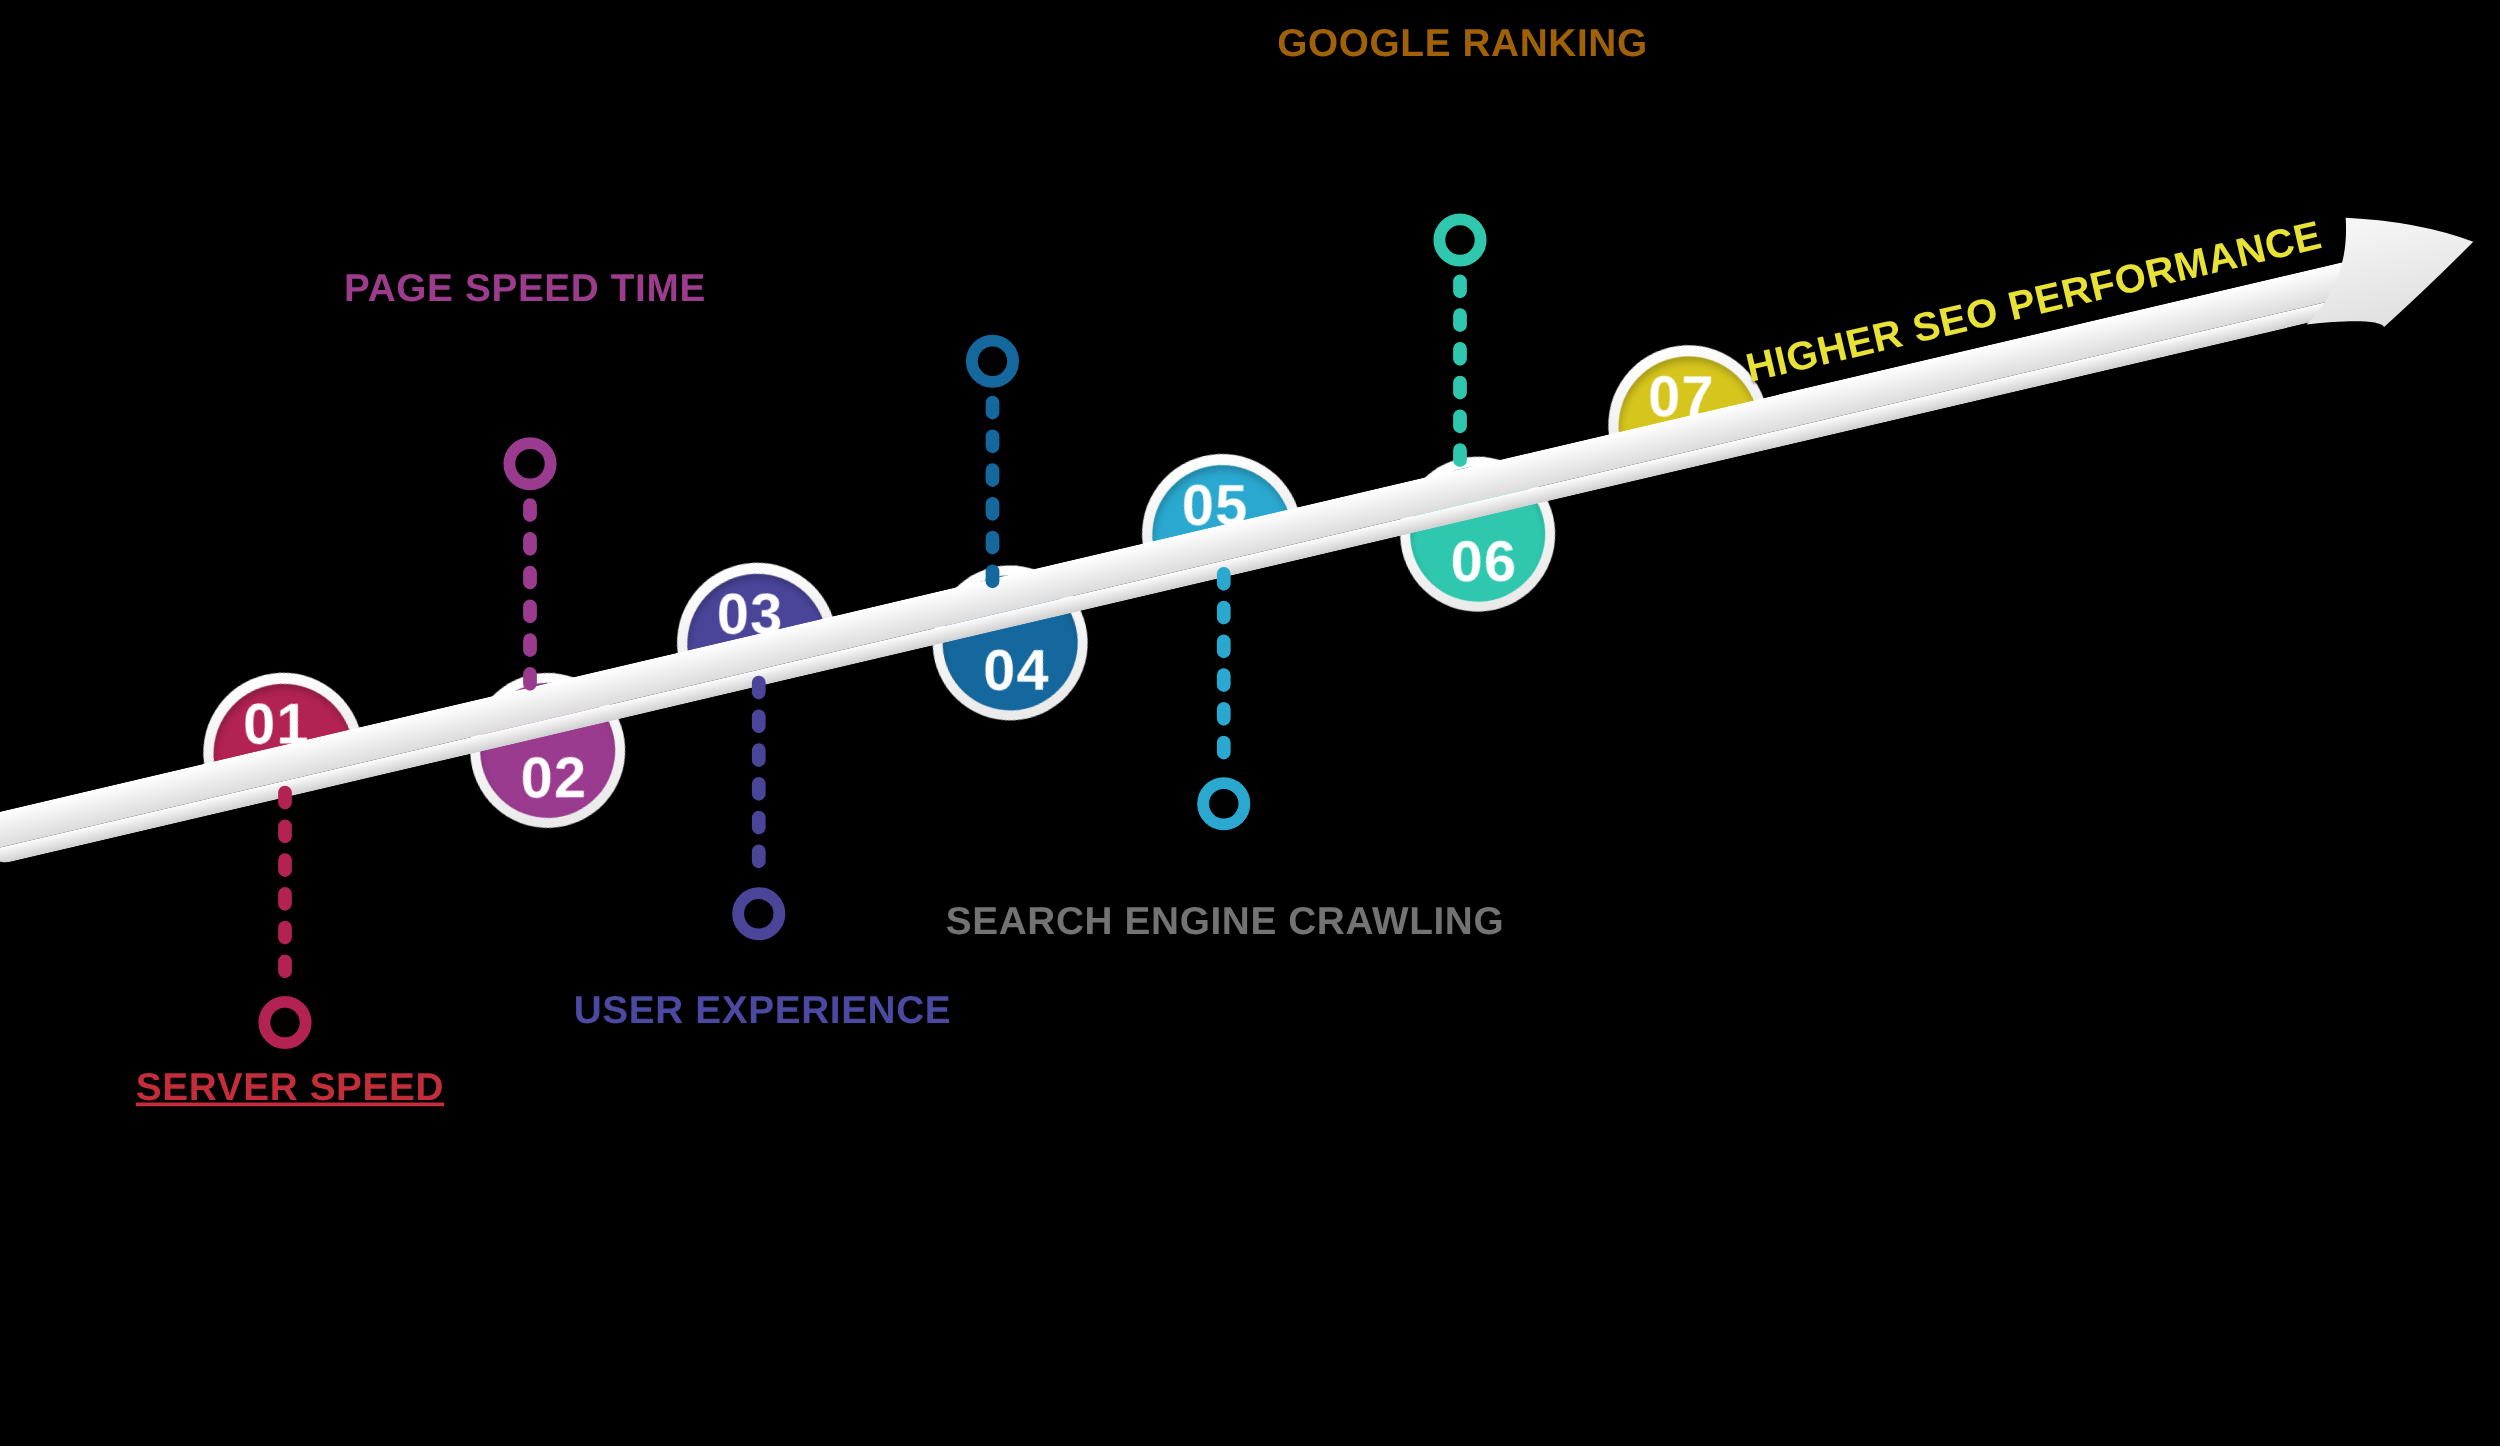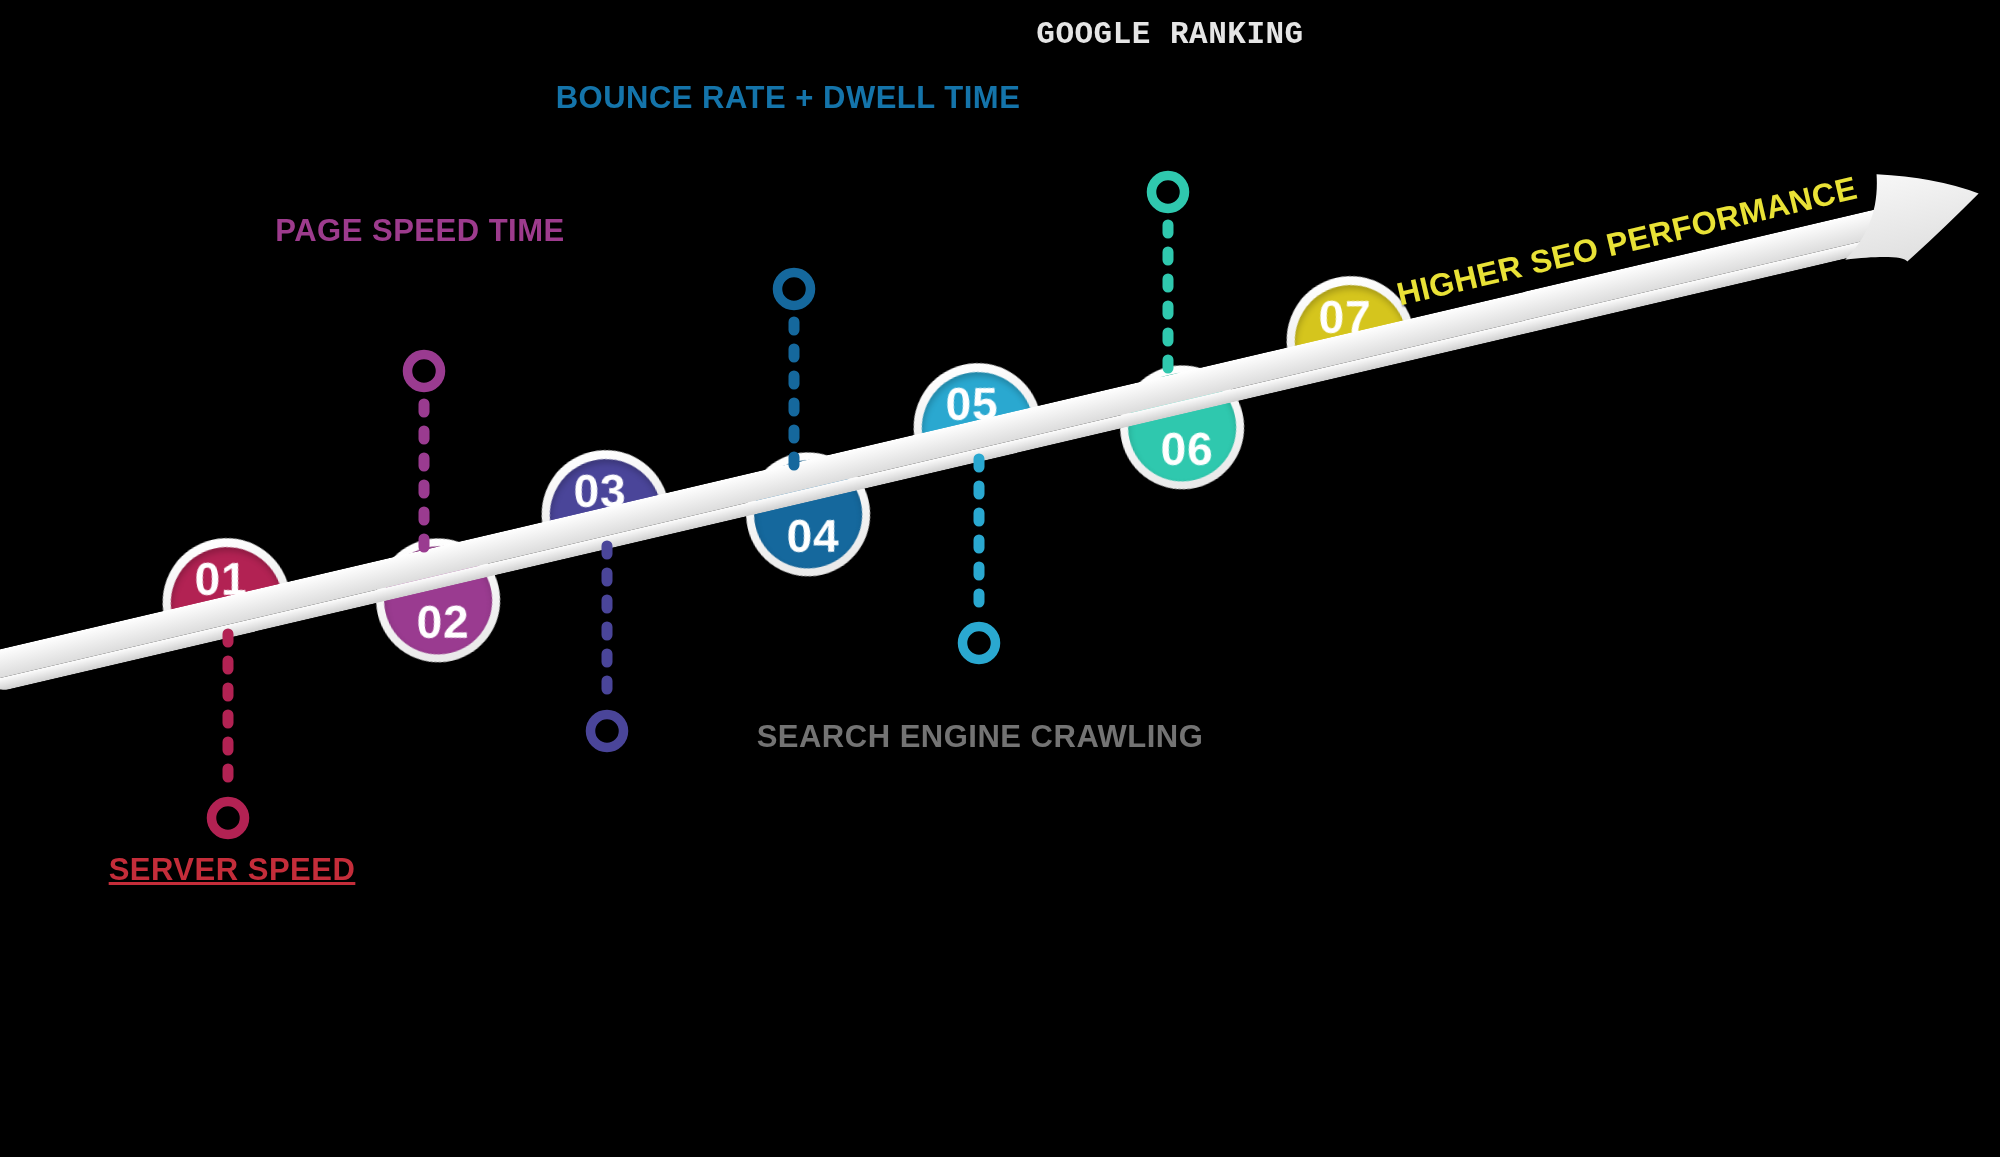--- a/index.html
+++ b/index.html
@@ -127,17 +127,17 @@
       <line x1="979" y1="459" x2="979" y2="612" stroke-width="11" stroke-dasharray="8 19" stroke="#2aa8d0"></line>
       <circle cx="979" cy="643" r="16.5" stroke-width="9.5" stroke="#2aa8d0"></circle>
 
       <circle cx="1168" cy="192" r="16.5" stroke-width="9.5" stroke="#2fc8ae"></circle>
       <line x1="1168" y1="225" x2="1168" y2="382" stroke-width="11" stroke-dasharray="8 19" stroke="#2fc8ae"></line>
     </g>
   </svg>
 
   <div class="tag t1" style="color: rgb(196, 45, 58); text-decoration: underline;">SERVER SPEED</div>
   <div class="tag t2" style="color: rgb(157, 59, 141);">PAGE SPEED TIME</div>
-  <div class="tag t4" style="color: rgb(20, 116, 170);">BOUNCE RATE + DWELL TIME</div>
+  <div class="tag t3" style="color: rgb(75, 73, 161);">USER EXPERIENCE</div>
   <div class="tag t5" style="color: #737373;">SEARCH ENGINE CRAWLING</div>
-  <div class="tag t6" style="color: #e5e5e5; font-family: Liberation Mono, monospace;">GOOGLE RANKING</div>
+  <div class="tag t6" style="color: #a16207;">GOOGLE RANKING</div>
 
 </div>
 
 </body></html>

